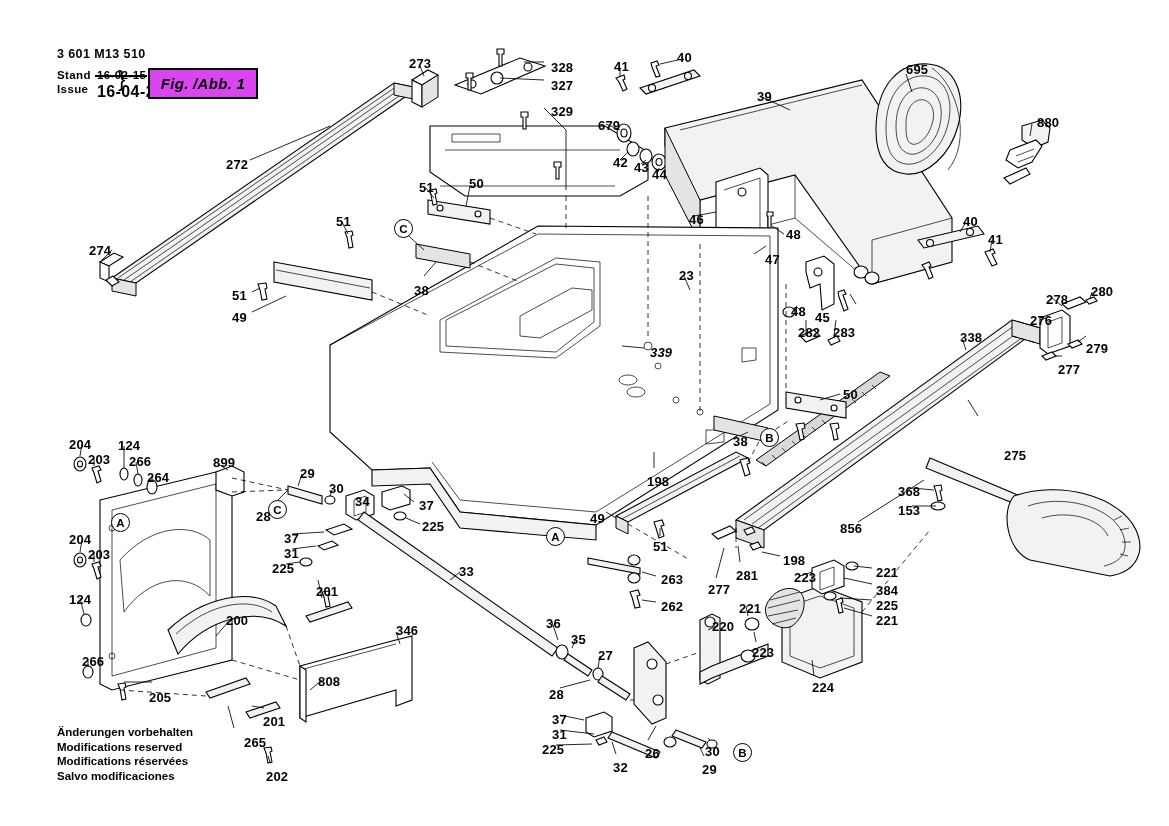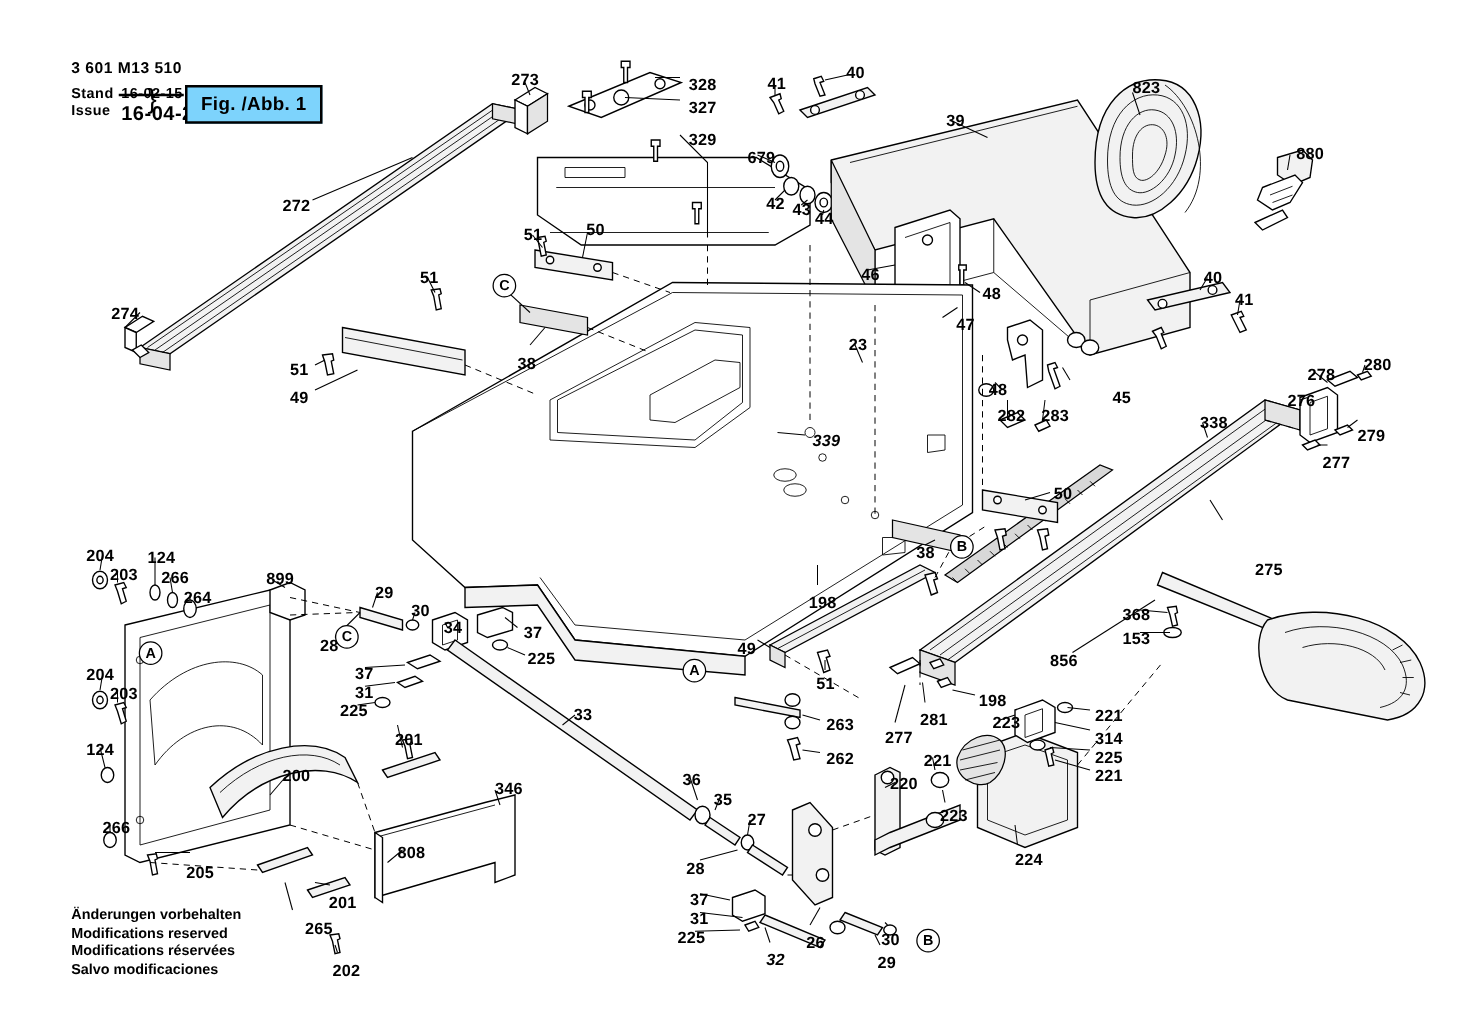--- a/index.html
+++ b/index.html
@@ -15,23 +15,23 @@
   .hdr{position:absolute;font-size:12px;font-weight:bold;letter-spacing:.4px;}
   #partno{left:57px;top:47px;font-size:12.5px;}
   #stand-lbl{left:57px;top:69px;font-size:11.5px;font-weight:bold;}
   #issue-lbl{left:57px;top:83px;font-size:11.5px;font-weight:bold;}
   #brace{left:118px;top:68px;font-size:22px;font-weight:400;line-height:22px;}
   #date1{left:97px;top:69px;font-size:11.5px;font-weight:bold;}
   #date2{left:97px;top:83px;font-size:16px;font-weight:bold;}
   #strike{position:absolute;left:95px;top:75px;width:52px;height:1.6px;background:#000;}
   #figbox{
     position:absolute;left:148px;top:68px;width:106px;height:27px;
-    border:2.5px solid #000;background:#7dd3fc;
+    border:2.5px solid #000;background:#d946ef;
     display:flex;align-items:center;justify-content:center;
-    font-size:15px;font-weight:bold;letter-spacing:.3px;
+    font-size:15px;font-weight:bold;letter-spacing:.3px;font-style:italic;
   }
   #footer{position:absolute;left:57px;top:725px;font-size:11.5px;line-height:14.6px;font-weight:bold;}
   .num{
     position:absolute;font-size:13px;font-weight:bold;
     white-space:nowrap;letter-spacing:.2px;
   }
   .circ{
     position:absolute;width:17px;height:17px;border:1.6px solid #000;border-radius:50%;
     font-size:11.5px;font-weight:bold;display:flex;align-items:center;justify-content:center;
     background:#fff;
@@ -514,42 +514,42 @@
   </svg>
 
   <div id="callout-layer">
       <div class="num" style="left: 409px; top: 56px;">273</div>
       <div class="num" style="left: 551px; top: 60px;">328</div>
       <div class="num" style="left: 551px; top: 78px;">327</div>
       <div class="num" style="left: 551px; top: 104px;">329</div>
       <div class="num" style="left: 614px; top: 59px;">41</div>
       <div class="num" style="left: 677px; top: 50px;">40</div>
       <div class="num" style="left: 757px; top: 89px;">39</div>
-      <div class="num" style="left: 906px; top: 62px;">823</div>
+      <div class="num" style="left: 906px; top: 62px;">695</div>
       <div class="num" style="left: 1027px; top: 115px; margin-left: 10px;">880</div>
       <div class="num" style="left: 598px; top: 118px;">679</div>
       <div class="num" style="left: 613px; top: 155px;">42</div>
       <div class="num" style="left: 634px; top: 160px;">43</div>
       <div class="num" style="left: 652px; top: 167px;">44</div>
       <div class="num" style="left: 226px; top: 157px;">272</div>
       <div class="num" style="left: 689px; top: 212px;">46</div>
       <div class="num" style="left: 786px; top: 227px;">48</div>
       <div class="num" style="left: 765px; top: 252px;">47</div>
       <div class="num" style="left: 963px; top: 214px;">40</div>
       <div class="num" style="left: 988px; top: 232px;">41</div>
       <div class="num" style="left: 419px; top: 180px;">51</div>
       <div class="num" style="left: 469px; top: 176px;">50</div>
       <div class="num" style="left: 336px; top: 214px;">51</div>
       <div class="num" style="left: 414px; top: 283px;">38</div>
       <div class="num" style="left: 232px; top: 288px;">51</div>
       <div class="num" style="left: 232px; top: 310px;">49</div>
       <div class="num" style="left: 89px; top: 243px;">274</div>
       <div class="num" style="left: 679px; top: 268px;">23</div>
       <div class="num" style="left: 791px; top: 304px;">48</div>
-      <div class="num" style="left: 890px; top: 310px;">45</div>
+      <div class="num" style="left: 815px; top: 310px;">45</div>
       <div class="num" style="left: 798px; top: 325px;">282</div>
       <div class="num" style="left: 833px; top: 325px;">283</div>
       <div class="num" style="left: 1046px; top: 292px;">278</div>
       <div class="num" style="left: 1091px; top: 284px;">280</div>
       <div class="num" style="left: 1030px; top: 313px;">276</div>
       <div class="num" style="left: 1086px; top: 341px;">279</div>
       <div class="num" style="left: 1058px; top: 362px;">277</div>
       <div class="num" style="left: 960px; top: 330px;">338</div>
       <div class="num" style="left: 650px; top: 345px; font-style: italic;">339</div>
       <div class="num" style="left: 843px; top: 387px;">50</div>
@@ -559,21 +559,21 @@
       <div class="num" style="left: 898px; top: 484px;">368</div>
       <div class="num" style="left: 898px; top: 503px;">153</div>
       <div class="num" style="left: 840px; top: 521px;">856</div>
       <div class="num" style="left: 590px; top: 511px;">49</div>
       <div class="num" style="left: 653px; top: 539px;">51</div>
       <div class="num" style="left: 783px; top: 553px;">198</div>
       <div class="num" style="left: 736px; top: 568px;">281</div>
       <div class="num" style="left: 708px; top: 582px;">277</div>
       <div class="num" style="left: 876px; top: 565px;">221</div>
       <div class="num" style="left: 794px; top: 570px;">223</div>
-      <div class="num" style="left: 876px; top: 583px;">314</div>
+      <div class="num" style="left: 876px; top: 583px;">384</div>
       <div class="num" style="left: 876px; top: 598px;">225</div>
       <div class="num" style="left: 876px; top: 613px;">221</div>
       <div class="num" style="left: 739px; top: 601px;">221</div>
       <div class="num" style="left: 752px; top: 645px;">223</div>
       <div class="num" style="left: 812px; top: 680px;">224</div>
       <div class="num" style="left: 69px; top: 437px;">204</div>
       <div class="num" style="left: 88px; top: 452px;">203</div>
       <div class="num" style="left: 118px; top: 438px;">124</div>
       <div class="num" style="left: 129px; top: 454px;">266</div>
       <div class="num" style="left: 147px; top: 470px;">264</div>
@@ -603,21 +603,21 @@
       <div class="num" style="left: 263px; top: 714px;">201</div>
       <div class="num" style="left: 228px; top: 735px; margin-left: 16px;">265</div>
       <div class="num" style="left: 318px; top: 674px;">808</div>
       <div class="num" style="left: 266px; top: 769px;">202</div>
       <div class="num" style="left: 661px; top: 572px;">263</div>
       <div class="num" style="left: 661px; top: 599px;">262</div>
       <div class="num" style="left: 712px; top: 619px;">220</div>
       <div class="num" style="left: 552px; top: 712px;">37</div>
       <div class="num" style="left: 552px; top: 727px;">31</div>
       <div class="num" style="left: 542px; top: 742px;">225</div>
-      <div class="num" style="left: 613px; top: 760px; font-style: italic;">32</div>
+      <div class="num" style="left: 613px; top: 760px;">32</div>
       <div class="num" style="left: 645px; top: 746px;">26</div>
       <div class="num" style="left: 705px; top: 744px;">30</div>
       <div class="num" style="left: 702px; top: 762px;">29</div>
     </div>
   <div id="refcircle-layer">
       <div class="circ" style="left: 394px; top: 219px;">C</div>
       <div class="circ" style="left: 546px; top: 527px;">A</div>
       <div class="circ" style="left: 760px; top: 428px;">B</div>
       <div class="circ" style="left: 111px; top: 513px;">A</div>
       <div class="circ" style="left: 268px; top: 500px;">C</div>

